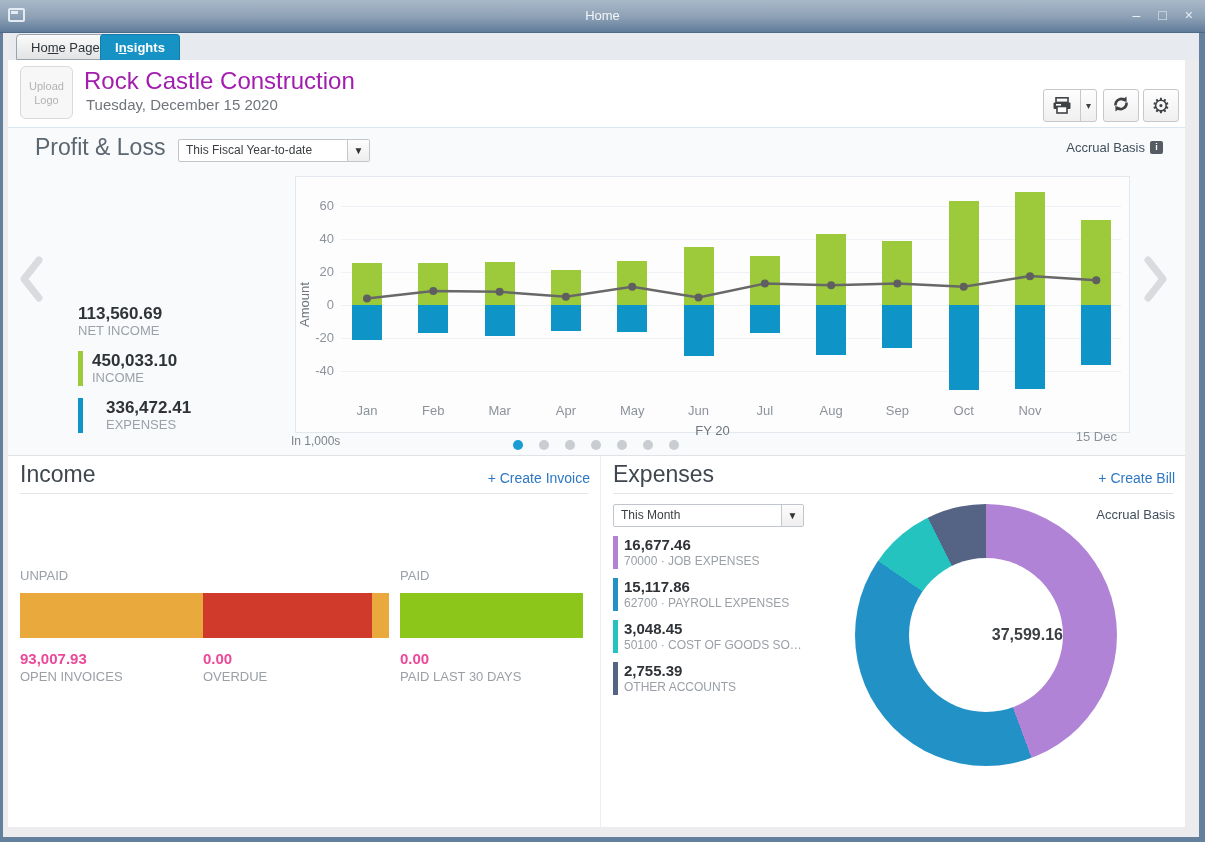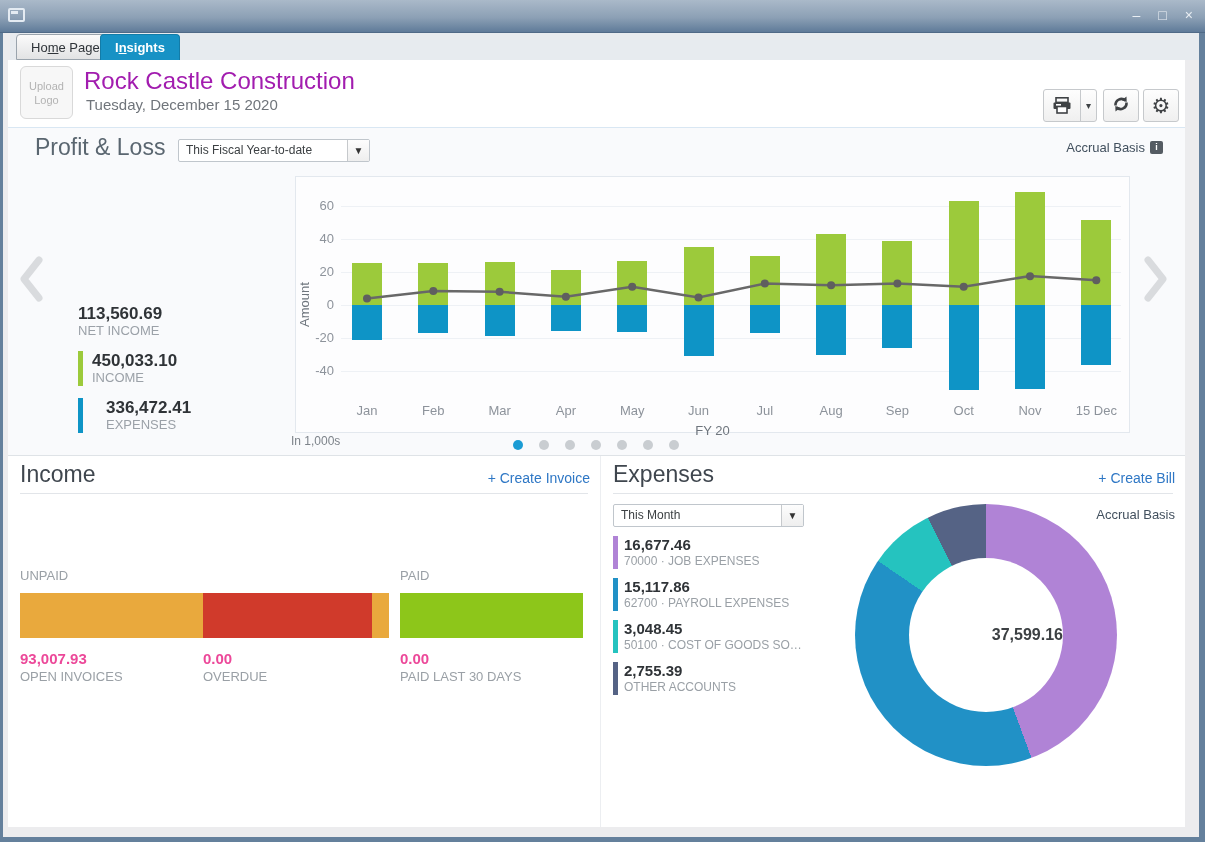--- a/index.html
+++ b/index.html
@@ -109,20 +109,21 @@
     background:#ffffff; display:flex; align-items:center; justify-content:flex-end; }
   .donut-total { font-size:16px; font-weight:bold; color:#3c4043; }
 </style>
 </head>
 <body>
 
 <div class="window">
 
   <div class="titlebar">
     <span class="tb-appicon"></span>
+    <div class="tb-title">Home</div>
     <div class="tb-controls">
       <span>–</span>
       <span>□</span>
       <span>×</span>
     </div>
   </div>
 
   <div class="chrome">
 
     <div class="tabstrip">
@@ -265,21 +266,21 @@
               <div class="xlab" style="left: 104.3px;">Feb</div>
               <div class="xlab" style="left: 170.6px;">Mar</div>
               <div class="xlab" style="left: 236.9px;">Apr</div>
               <div class="xlab" style="left: 303.2px;">May</div>
               <div class="xlab" style="left: 369.5px;">Jun</div>
               <div class="xlab" style="left: 435.8px;">Jul</div>
               <div class="xlab" style="left: 502.1px;">Aug</div>
               <div class="xlab" style="left: 568.4px;">Sep</div>
               <div class="xlab" style="left: 634.7px;">Oct</div>
               <div class="xlab" style="left: 701px;">Nov</div>
-              <div class="xlab" style="left: 767.3px;">15 Dec</div>
+              <div class="xlab" style="left: 767.3px; margin-top: 26px;">15 Dec</div>
             </div>
           <div class="xaxis-title">FY 20</div>
         </div>
 
         <div class="units-note">In 1,000s</div>
         <div class="pager" id="pl-pager">
             <span class="active"></span>
             <span></span>
             <span></span>
             <span></span>

